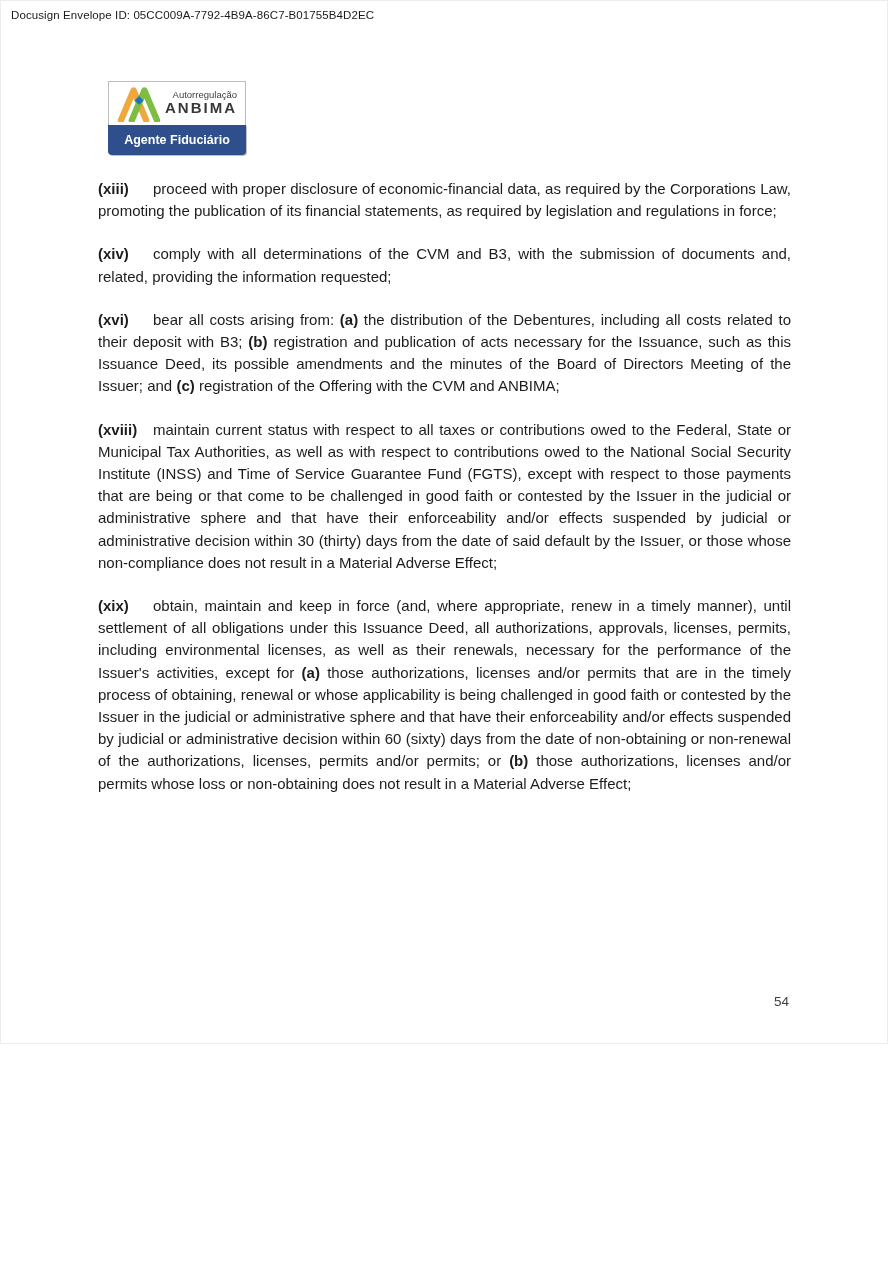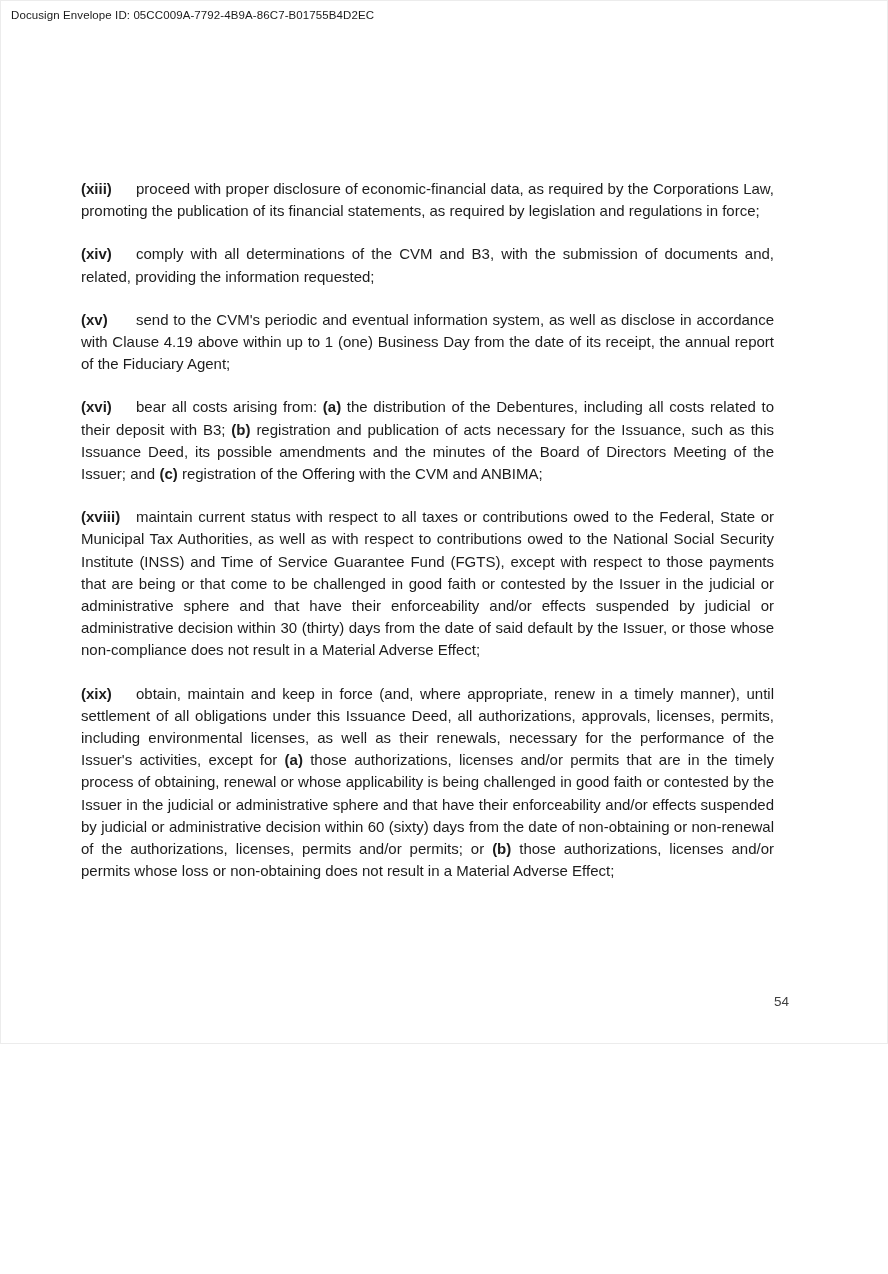--- a/index.html
+++ b/index.html
@@ -57,21 +57,21 @@
     text-align: center;
     color: #ffffff;
     font-size: 12.5px;
     font-weight: bold;
     border-radius: 0 0 4px 4px;
     box-shadow: 1px 1px 0 rgba(0,0,0,0.25);
   }
   
   .content {
     position: absolute;
-    left: 80px;
+    left: 97px;
     top: 177px;
     width: 693px;
     font-size: 15px;
     line-height: 22.2px;
     text-align: justify;
   }
   .para { margin: 0 0 21px 0; }
   .para .label { display: inline-block; min-width: 55px; font-weight: bold; }
   .b { font-weight: bold; }
   .pagenum {
@@ -82,28 +82,41 @@
     color: #404040;
   }
 </style>
 </head>
 <body>
 
 <div class="page">
 
   <div class="envelope">Docusign Envelope ID: 05CC009A-7792-4B9A-86C7-B01755B4D2EC</div>
 
+  <div class="logo">
+    <div class="logo-top">
+      <svg class="logo-mark" viewBox="0 0 48 40" xmlns="http://www.w3.org/2000/svg">
+        <polyline points="4,38 18,5 32,38" fill="none" stroke="#f0a73c" stroke-width="7" stroke-linecap="round" stroke-linejoin="round"></polyline>
+        <polyline points="16,38 30,5 44,38" fill="none" stroke="#7cbd42" stroke-width="7" stroke-linecap="round" stroke-linejoin="round"></polyline>
+        <rect x="20.5" y="12.5" width="7" height="7" fill="#1a75bb" transform="rotate(45 24 16)"></rect>
+      </svg>
+      <div class="logo-texts">
+        <span class="logo-autorreg">Autorregulação</span>
+        <span class="logo-brand">ANBIMA</span>
+      </div>
+    </div>
+    <div class="logo-banner" style="background: rgb(46, 79, 140);">Agente Fiduciário</div>
+  </div>
 
   <div class="content">
 
     <p class="para"><span class="label">(xiii)</span><span>proceed with proper disclosure of economic-financial data, as required by the Corporations Law, promoting the publication of its financial statements, as required by legislation and regulations in force;</span></p>
 
     <p class="para"><span class="label">(xiv)</span><span>comply with all determinations of the CVM and B3, with the submission of documents and, related, providing the information requested;</span></p>
 
-    <p class="para"><span class="label">(xv)</span><span>send to the CVM's periodic and eventual information system, as well as disclose in accordance with Clause 4.19 above within up to 1 (one) Business Day from the date of its receipt, the annual report of the Fiduciary Agent;</span></p>
 
     <p class="para"><span class="label">(xvi)</span><span>bear all costs arising from: </span><span class="b">(a)</span><span> the distribution of the Debentures, including all costs related to their deposit with B3; </span><span class="b">(b)</span><span> registration and publication of acts necessary for the Issuance, such as this Issuance Deed, its possible amendments and the minutes of the Board of Directors Meeting of the Issuer; and </span><span class="b">(c)</span><span> registration of the Offering with the CVM and ANBIMA;</span></p>
 
 
     <p class="para"><span class="label">(xviii)</span><span>maintain current status with respect to all taxes or contributions owed to the Federal, State or Municipal Tax Authorities, as well as with respect to contributions owed to the National Social Security Institute (INSS) and Time of Service Guarantee Fund (FGTS), except with respect to those payments that are being or that come to be challenged in good faith or contested by the Issuer in the judicial or administrative sphere and that have their enforceability and/or effects suspended by judicial or administrative decision within 30 (thirty) days from the date of said default by the Issuer, or those whose non-compliance does not result in a Material Adverse Effect;</span></p>
 
     <p class="para"><span class="label">(xix)</span><span>obtain, maintain and keep in force (and, where appropriate, renew in a timely manner), until settlement of all obligations under this Issuance Deed, all authorizations, approvals, licenses, permits, including environmental licenses, as well as their renewals, necessary for the performance of the Issuer's activities, except for </span><span class="b">(a)</span><span> those authorizations, licenses and/or permits that are in the timely process of obtaining, renewal or whose applicability is being challenged in good faith or contested by the Issuer in the judicial or administrative sphere and that have their enforceability and/or effects suspended by judicial or administrative decision within 60 (sixty) days from the date of non-obtaining or non-renewal of the authorizations, licenses, permits and/or permits; or </span><span class="b">(b)</span><span> those authorizations, licenses and/or permits whose loss or non-obtaining does not result in a Material Adverse Effect;</span></p>
 
 
   </div>

